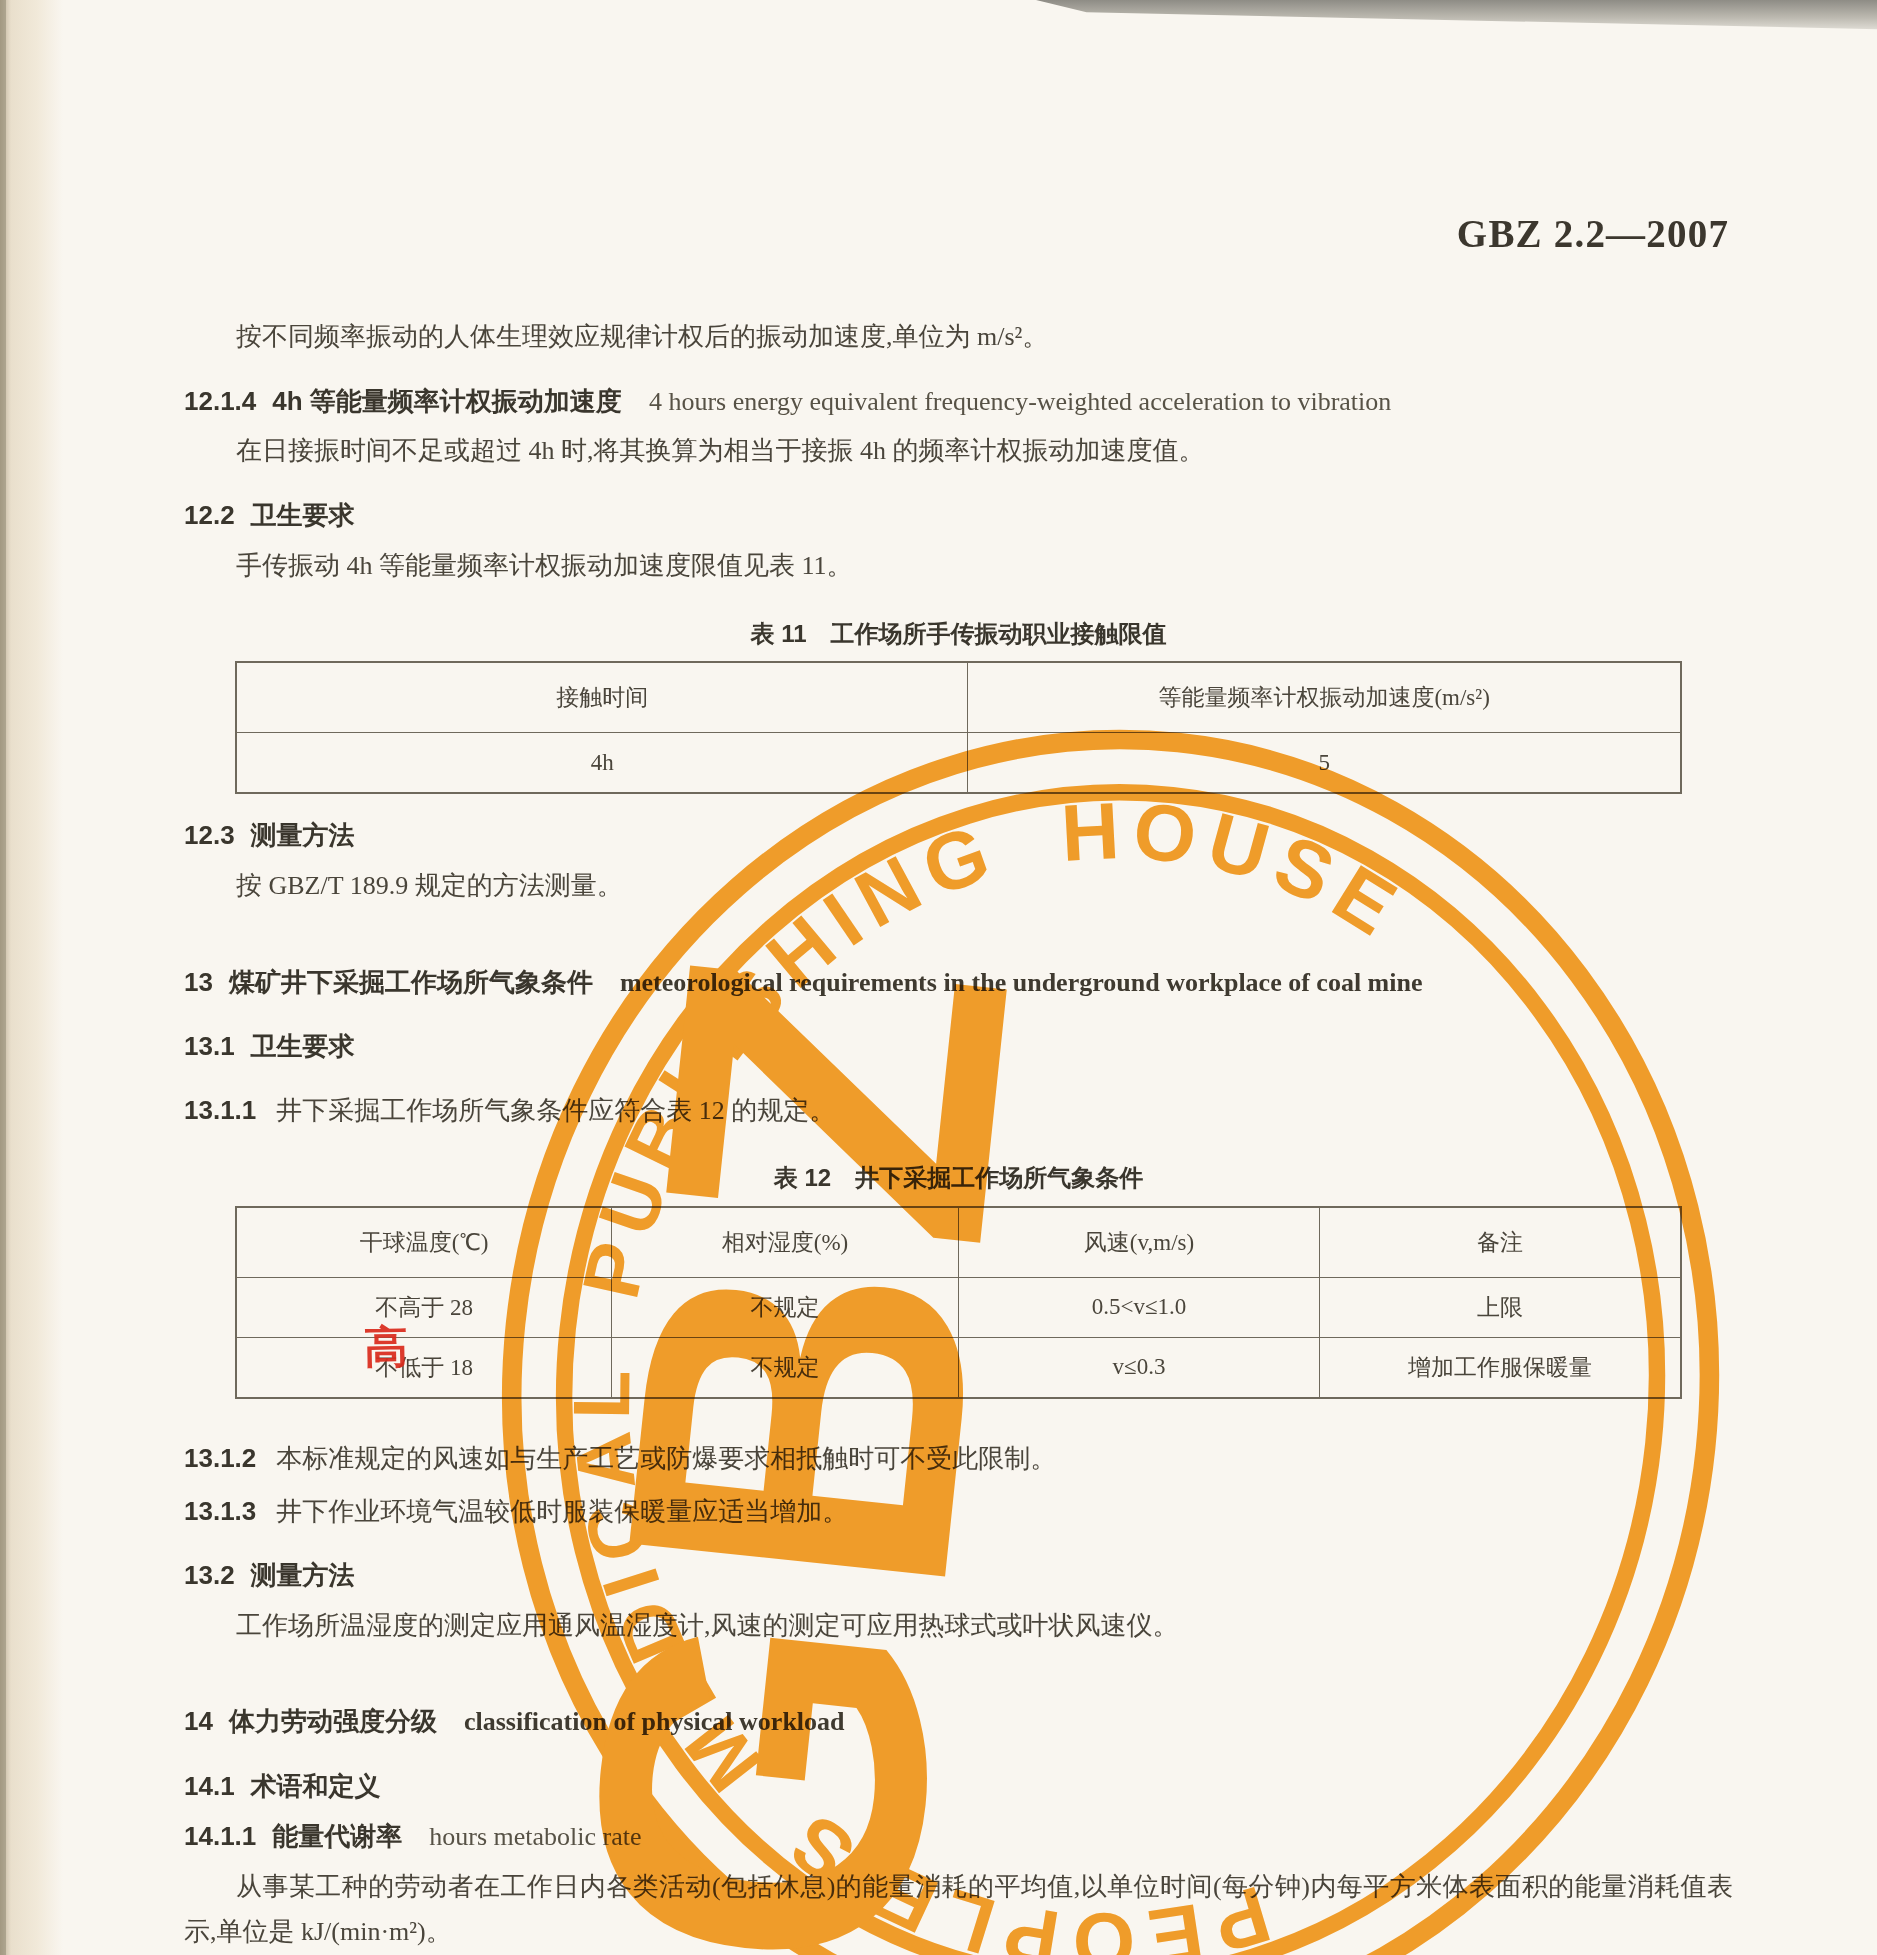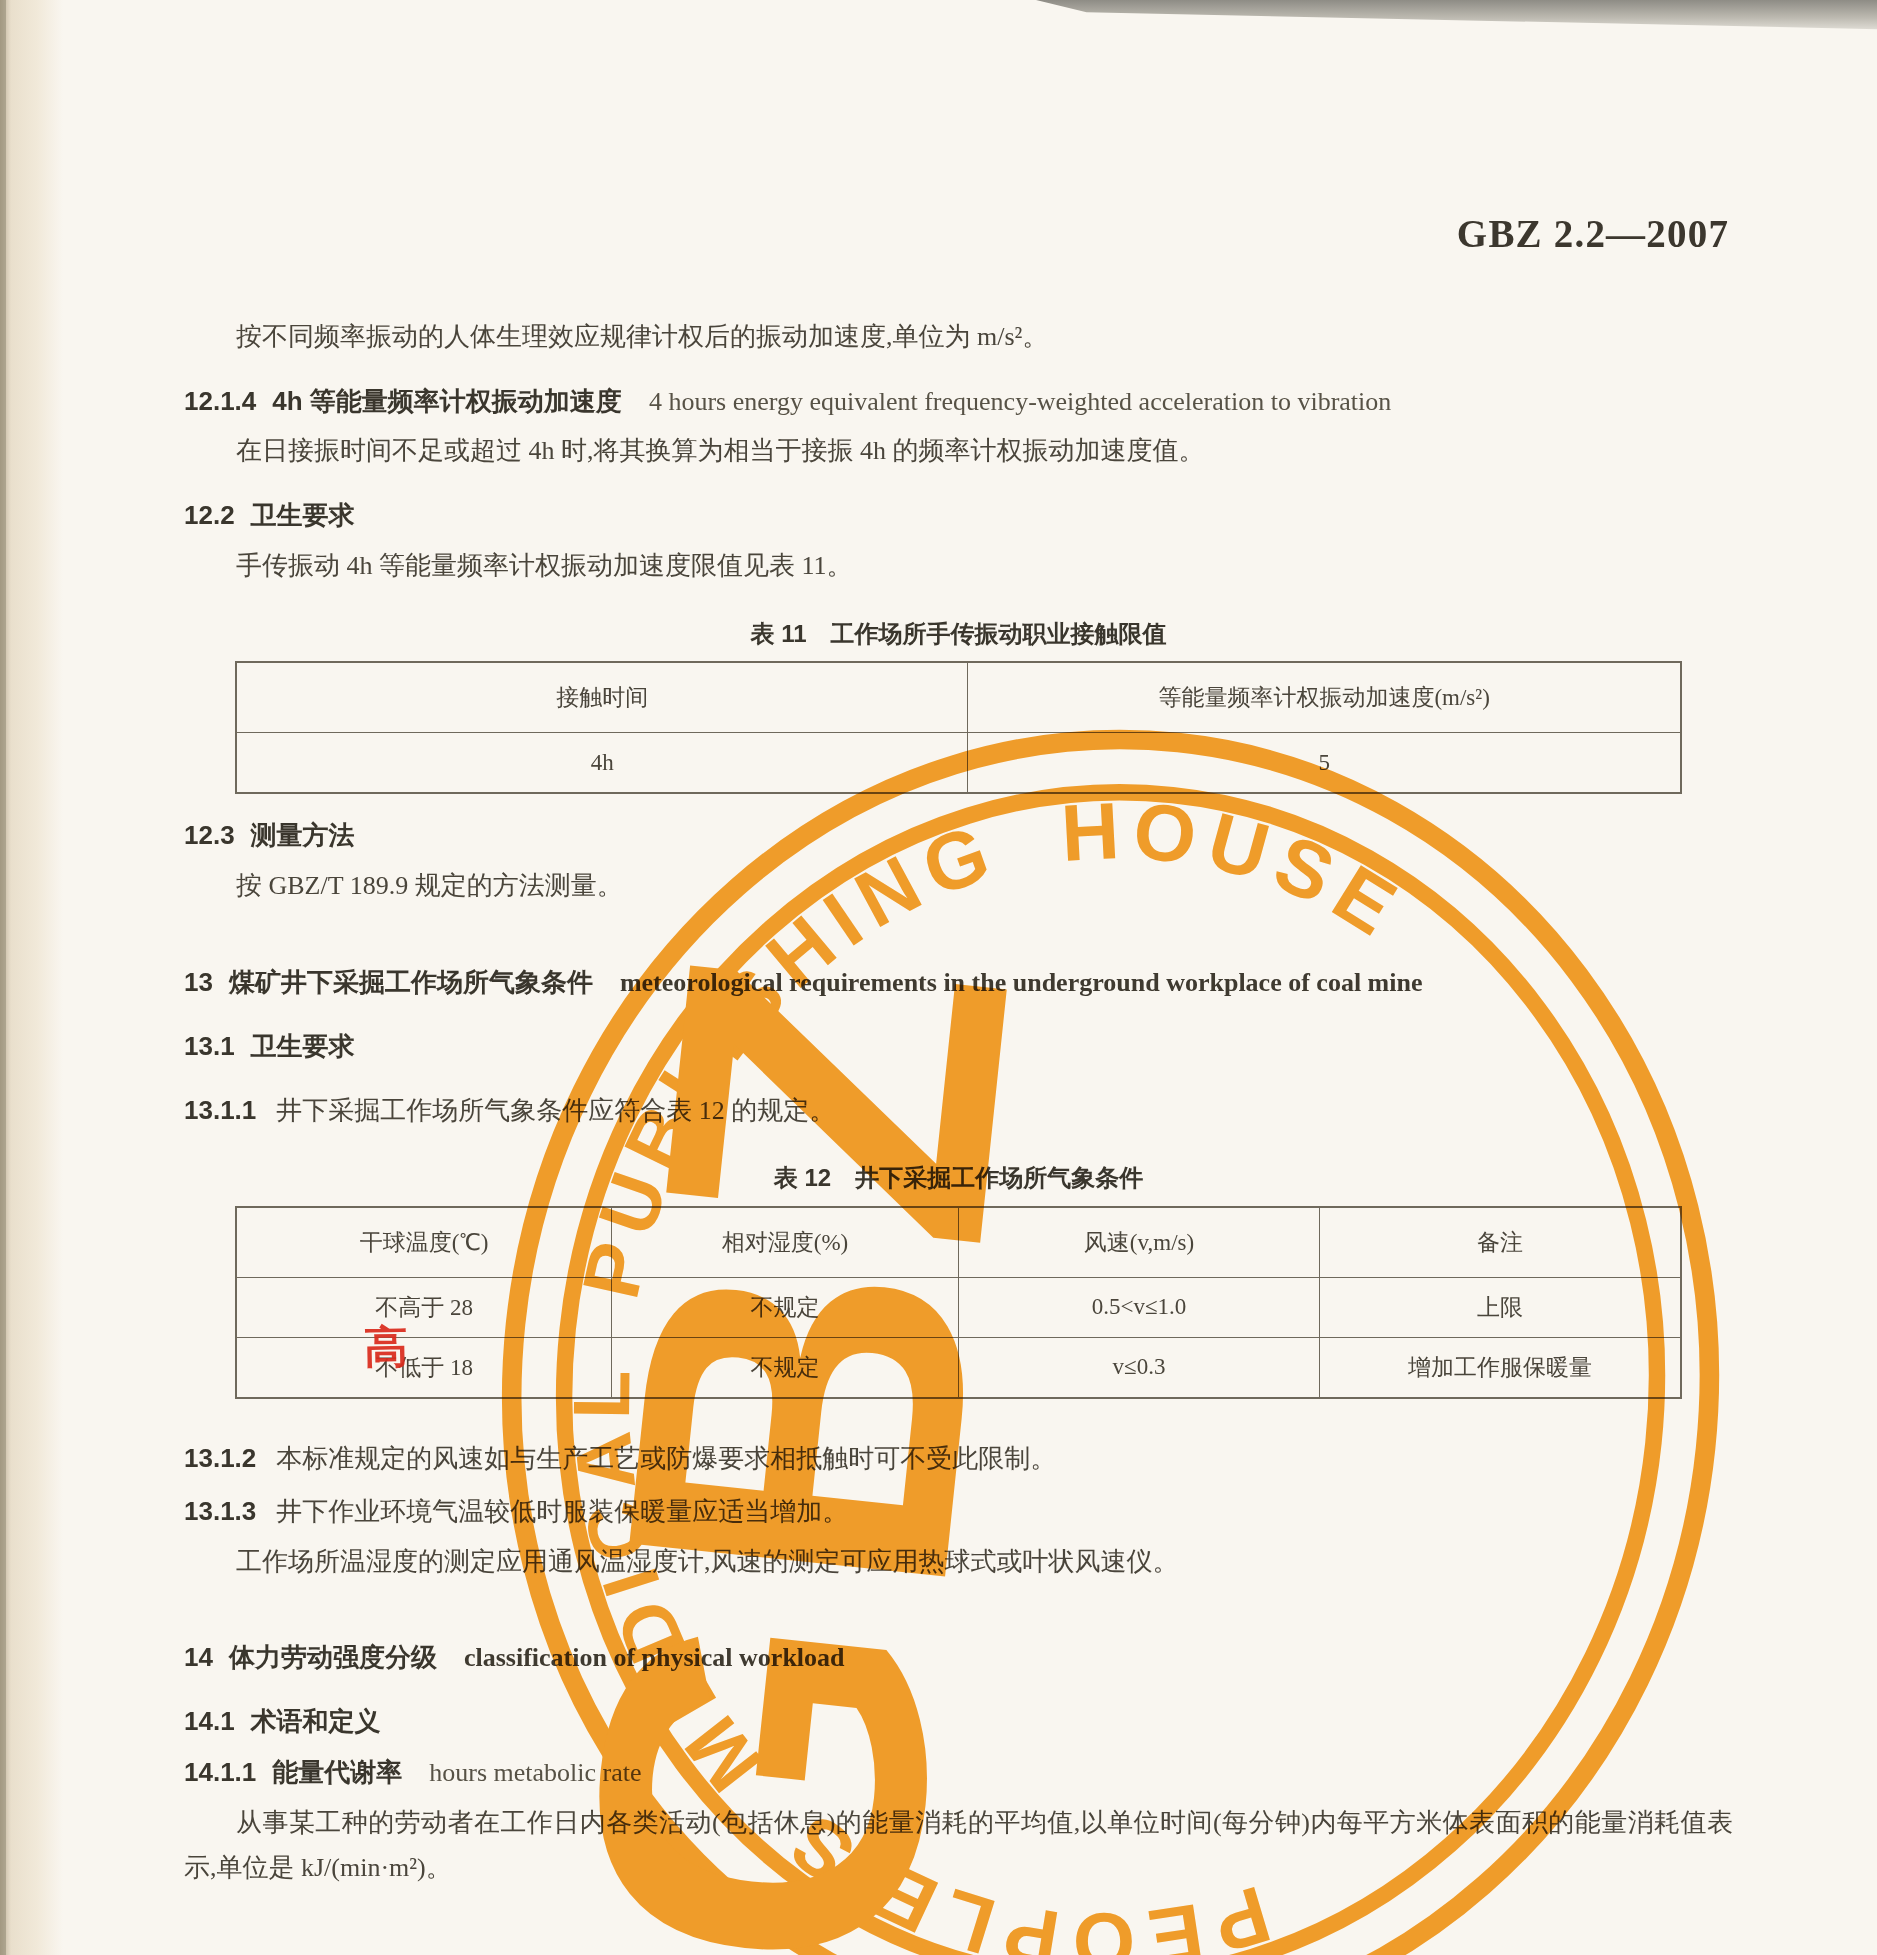--- a/index.html
+++ b/index.html
@@ -138,20 +138,23 @@
       </table>
 
     <div class="hsec" style="margin-top:37px">
       <span class="num">13.1.2</span><span class="plain">本标准规定的风速如与生产工艺或防爆要求相抵触时可不受此限制。</span>
     </div>
 
     <div class="hsec" style="margin-top:7.8px">
       <span class="num">13.1.3</span><span class="plain">井下作业环境气温较低时服装保暖量应适当增加。</span>
     </div>
 
+    <div class="hsec">
+      <span class="num">13.2</span><span class="zh">测量方法</span>
+    </div>
 
     <p class="body">工作场所温湿度的测定应用通风温湿度计,风速的测定可应用热球式或叶状风速仪。</p>
 
     <div class="hsec chapter">
       <span class="num">14</span><span class="zh">体力劳动强度分级</span><span class="en bold">classification of physical workload</span>
     </div>
 
     <div class="hsec">
       <span class="num">14.1</span><span class="zh">术语和定义</span>
     </div>

